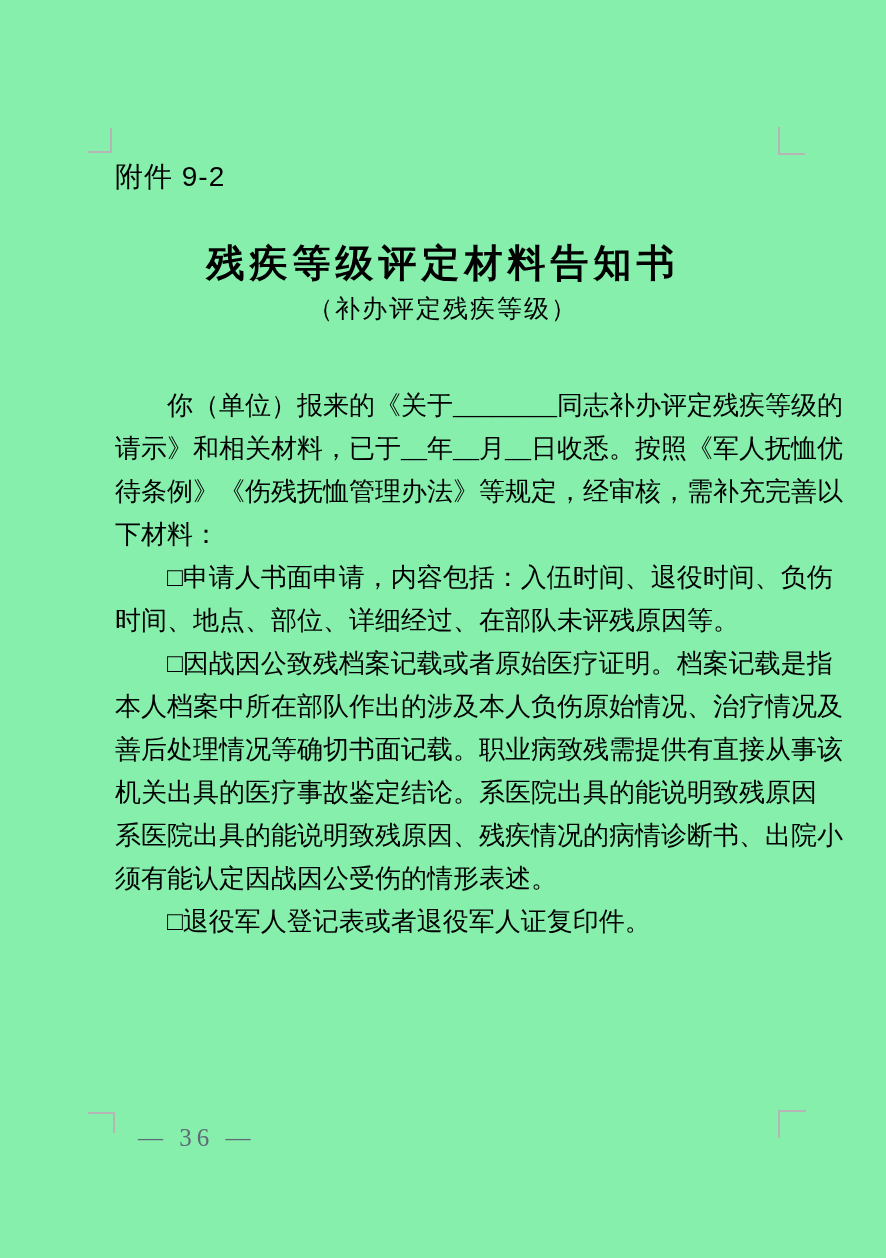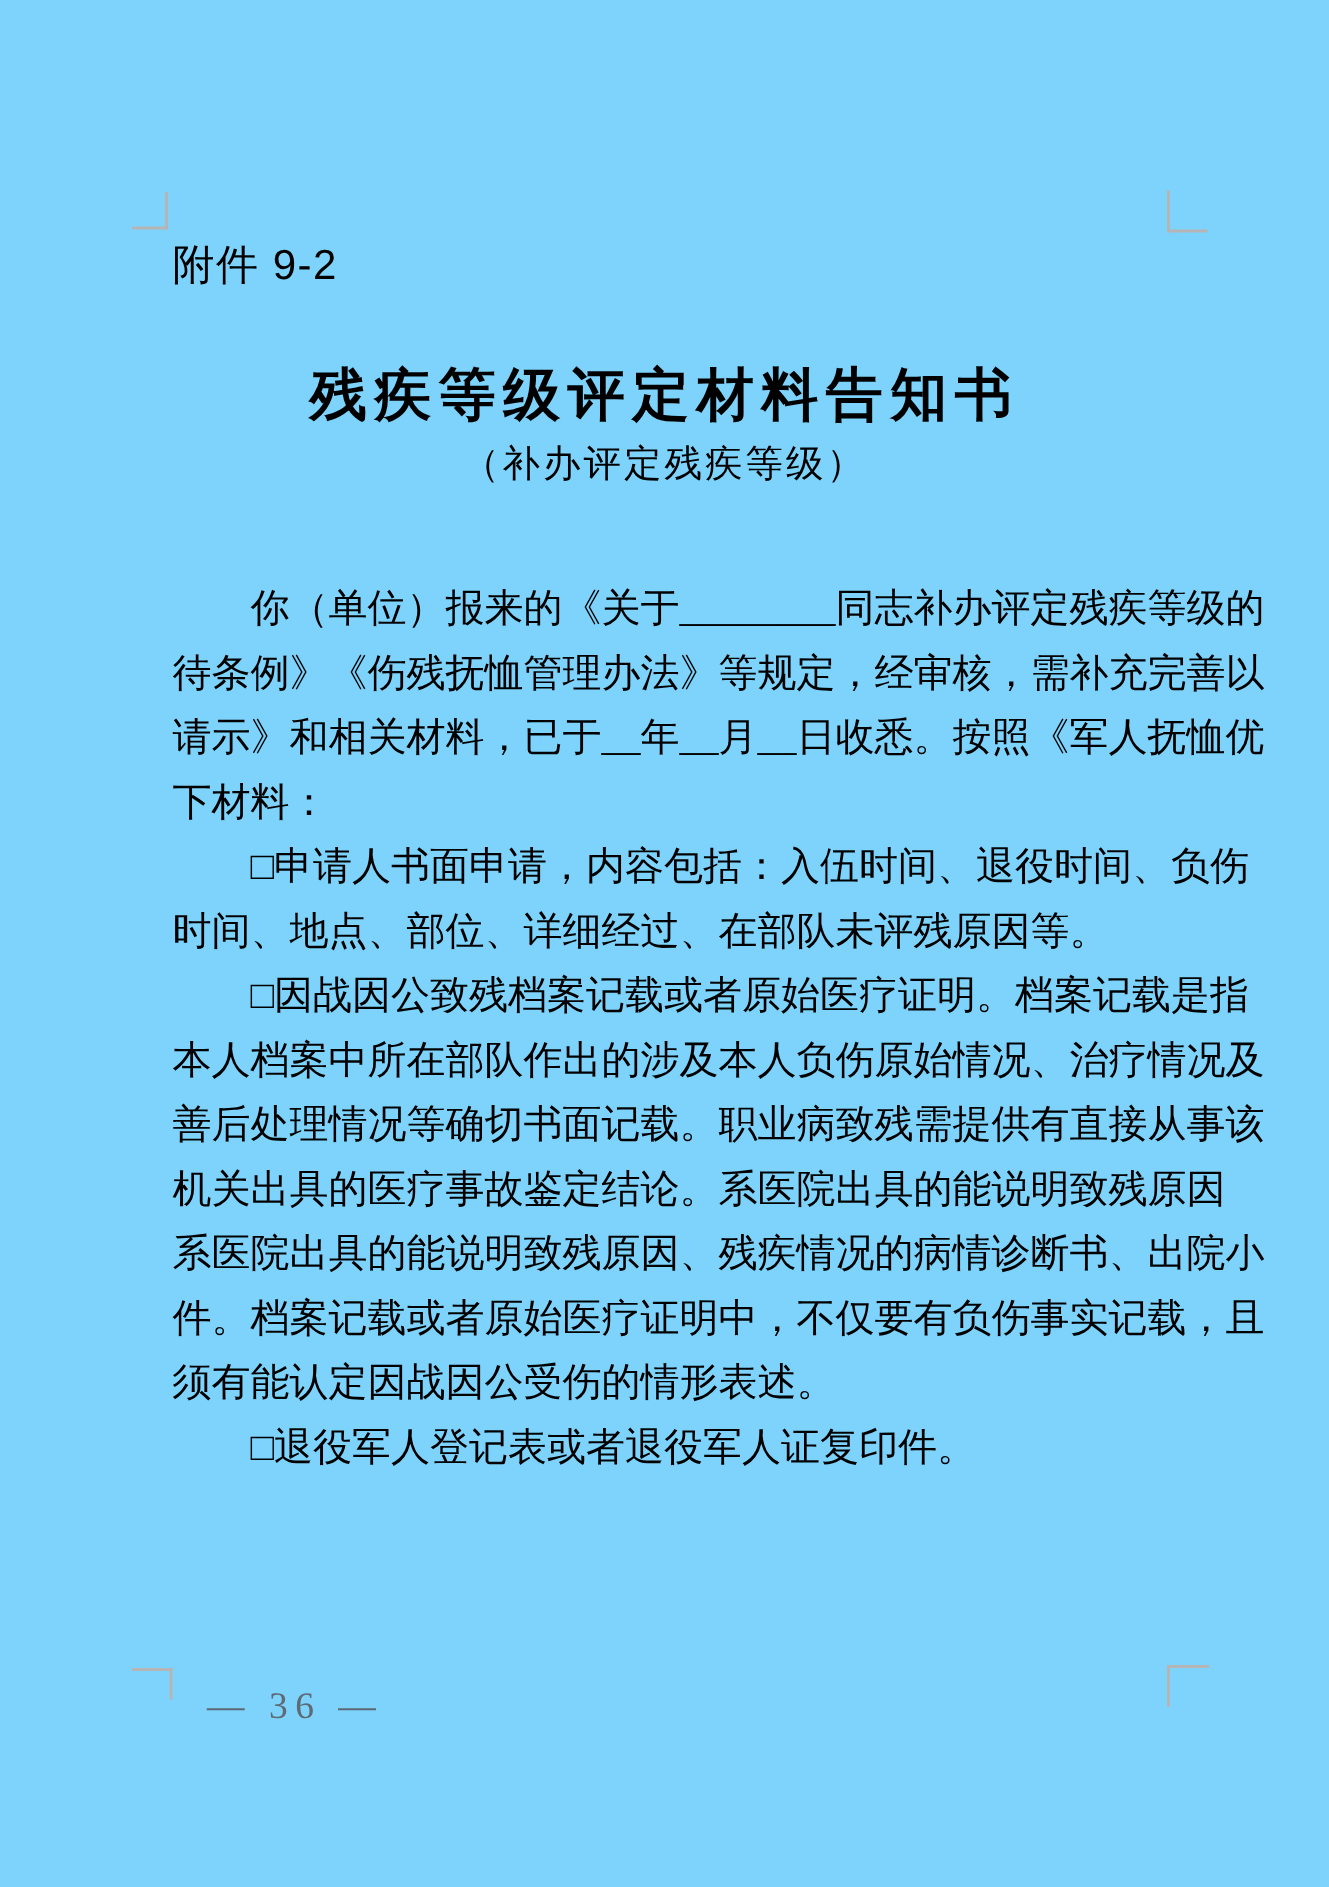--- a/index.html
+++ b/index.html
@@ -1,21 +1,21 @@
 <!DOCTYPE html>
 <html><head>
 <meta charset="utf-8">
 <style>
   * { margin: 0; padding: 0; box-sizing: border-box; }
   html, body { background: #ffffff; }
   .page {
     position: relative;
     width: 886px;
     height: 1258px;
-    background: #7dd3fc;
+    background: #86efac;
     overflow: hidden;
     font-family: "Liberation Serif", "DejaVu Serif", serif;
     color: #000000;
     padding-left: 12px;
   }
 
   
   .crop { position: absolute; }
   .crop-tl { left: 88px;  top: 128px;  width: 24px; height: 25px;
              border-right: 2px solid #b5b5b5; border-bottom: 2px solid #b5b5b5; }
@@ -91,30 +91,29 @@
   <div class="crop crop-bl"></div>
   <div class="crop crop-br"></div>
 
   <div class="attachment-label">附件 9-2</div>
 
   <div class="doc-title">残疾等级评定材料告知书</div>
   <div class="doc-subtitle">（补办评定残疾等级）</div>
 
   <div class="body-text">
     <div class="line indent">你（单位）报来的《关于________同志补办评定残疾等级的</div>
+    <div class="line">请示》和相关材料，已于__年__月__日收悉。按照《军人抚恤优</div>
     <div class="line">待条例》《伤残抚恤管理办法》等规定，经审核，需补充完善以</div>
-    <div class="line">请示》和相关材料，已于__年__月__日收悉。按照《军人抚恤优</div>
     <div class="line">下材料：</div>
     <div class="line indent">□申请人书面申请，内容包括：入伍时间、退役时间、负伤</div>
     <div class="line">时间、地点、部位、详细经过、在部队未评残原因等。</div>
     <div class="line indent">□因战因公致残档案记载或者原始医疗证明。档案记载是指</div>
     <div class="line">本人档案中所在部队作出的涉及本人负伤原始情况、治疗情况及</div>
     <div class="line">善后处理情况等确切书面记载。职业病致残需提供有直接从事该</div>
     <div class="line">机关出具的医疗事故鉴定结论。系医院出具的能说明致残原因</div>
     <div class="line">系医院出具的能说明致残原因、残疾情况的病情诊断书、出院小</div>
-    <div class="line">件。档案记载或者原始医疗证明中，不仅要有负伤事实记载，且</div>
     <div class="line">须有能认定因战因公受伤的情形表述。</div>
     <div class="line indent">□退役军人登记表或者退役军人证复印件。</div>
   </div>
 
   <div class="page-number">— 36 —</div>
 
 </div>
 
 </body></html>

